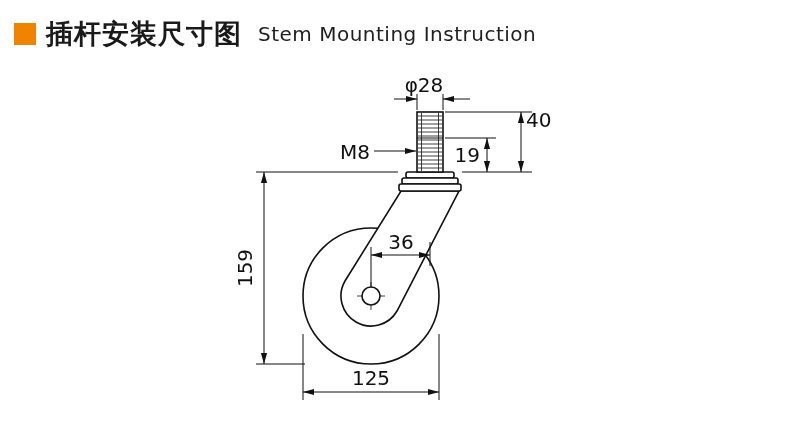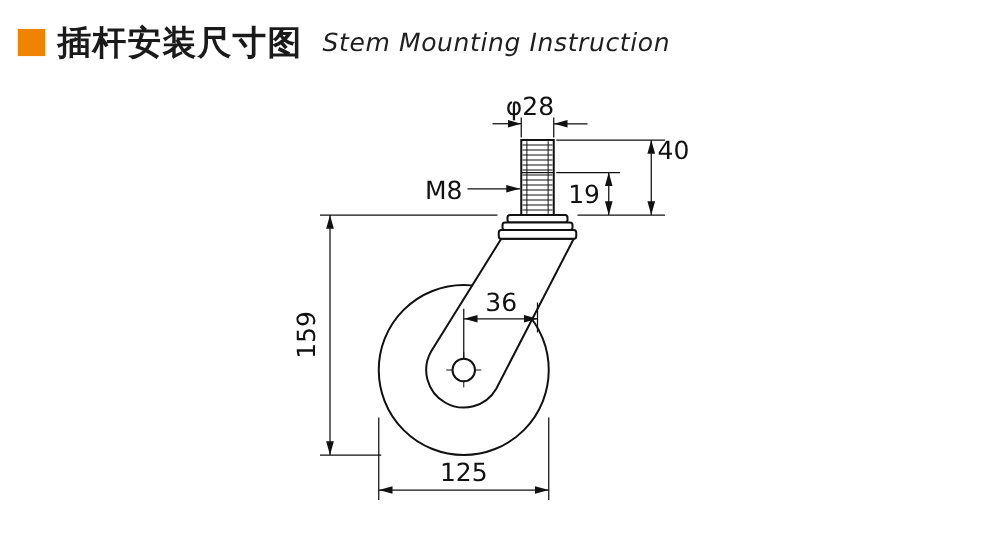--- a/index.html
+++ b/index.html
@@ -32,21 +32,20 @@
     font-weight: 700;
     color: #1a1a1a;
     letter-spacing: 1px;
   }
   .title-en {
     font-size: 20px;
     font-weight: 500;
     color: #1f1f1f;
     margin-left: 6px;
     letter-spacing: 0.5px;
-    font-style: italic;
   }
   svg.drawing {
     position: absolute;
     left: 0;
     top: 0;
   }
   svg.drawing text {
     font-family: "DejaVu Sans", "Liberation Sans", sans-serif;
     font-size: 20px;
     fill: #111111;

